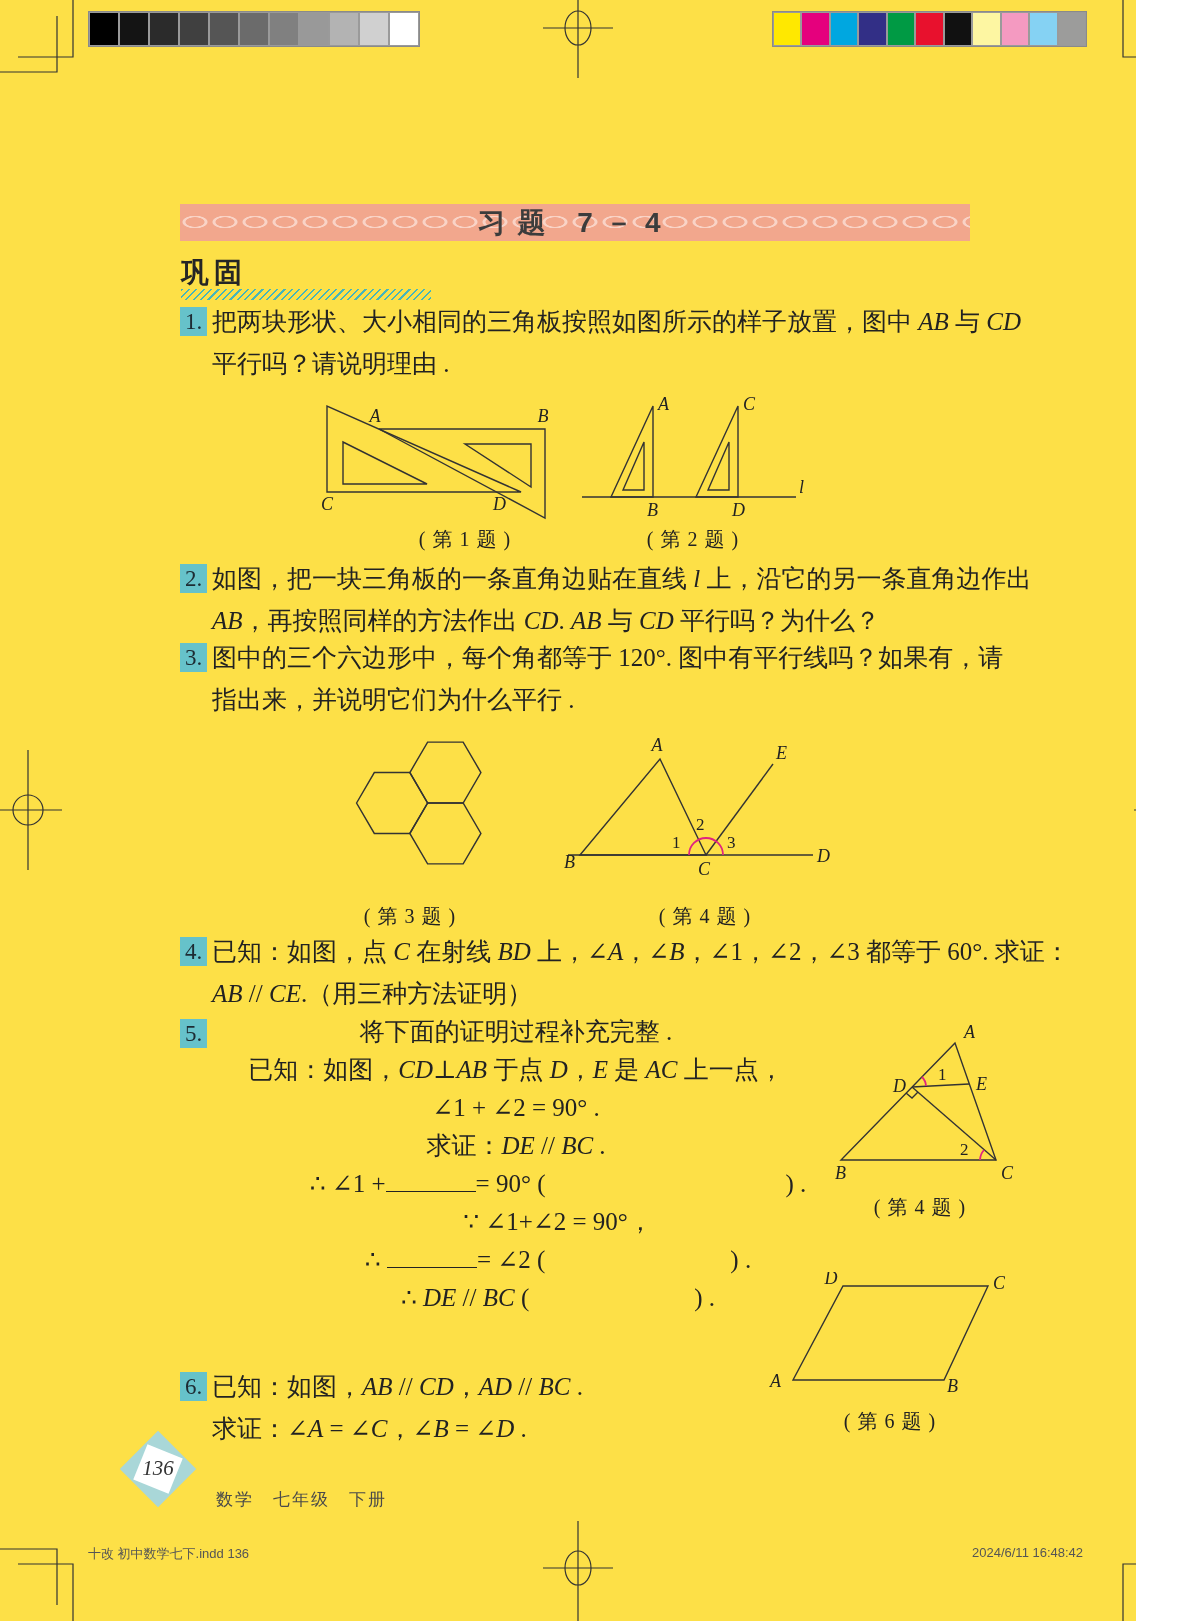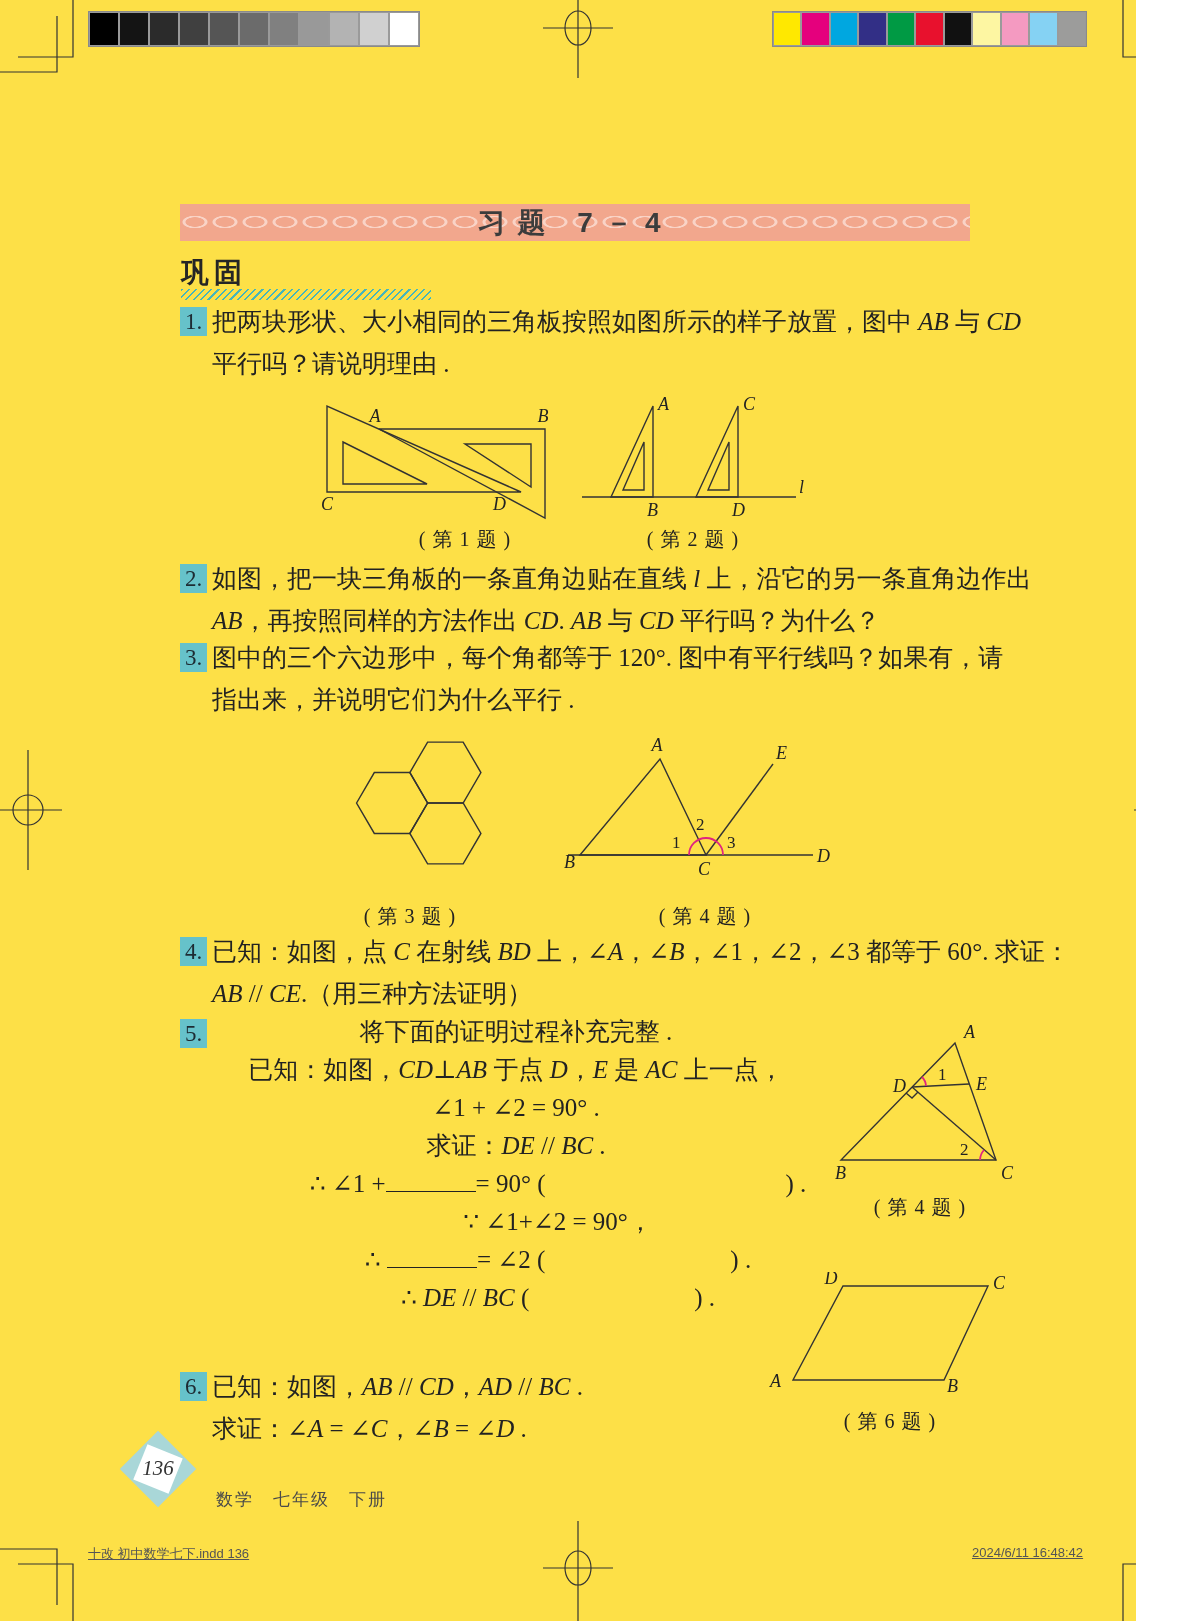--- a/index.html
+++ b/index.html
@@ -44,21 +44,21 @@
   .fig text.up{font-style:normal;font-size:17px;}
   .caption{position:absolute;font-size:20px;color:#222;text-align:center;letter-spacing:1px;}
   
   .diamond-outer{position:absolute;left:131px;top:1442px;width:54px;height:54px;background:#a9d7d8;transform:rotate(45deg);}
   .diamond-inner{position:absolute;left:139px;top:1450px;width:38px;height:38px;background:#fff;transform:rotate(22deg);}
   .page-num{position:absolute;left:136px;top:1456px;width:44px;text-align:center;
     font-style:italic;font-size:21px;color:#333;}
   .book-label{position:absolute;left:216px;top:1488px;font-family:Liberation Mono, monospace;
     font-size:17px;color:#4a4a4a;letter-spacing:2px;}
   .imprint{position:absolute;top:1545px;font-family:"Liberation Sans","DejaVu Sans",sans-serif;
-    font-size:13px;color:#555;text-decoration:underline;}
+    font-size:13px;color:#555;}
   .imprint.left{left:88px;}
   .imprint.right{left:972px;}
   .mark line,.mark path,.mark ellipse,.mark circle{stroke:#333;stroke-width:1.2;fill:none;}
 </style>
 </head>
 <body>
 
 <div class="page">
 
   <svg class="abs mark" style="left:0;top:0" width="100" height="100">

